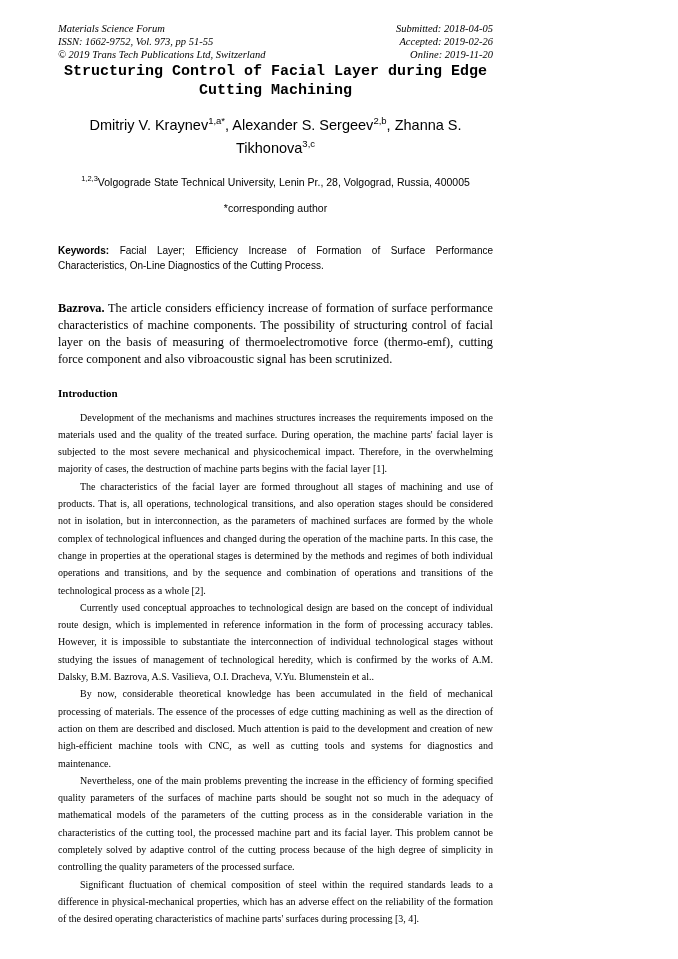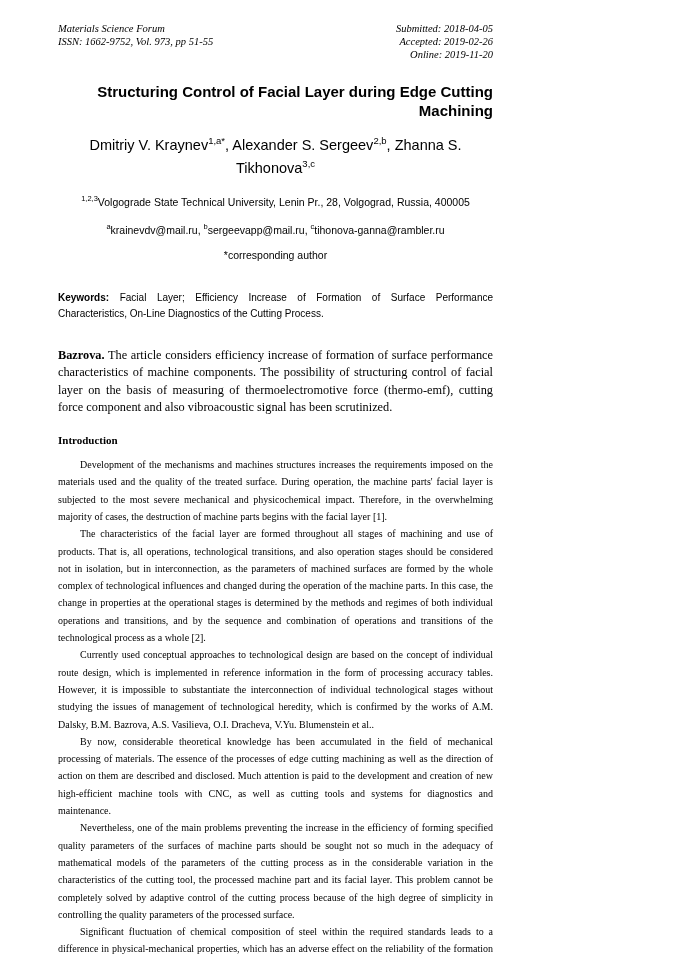--- a/index.html
+++ b/index.html
@@ -33,26 +33,25 @@
   }
   .header-left div, .header-right div {
     white-space: nowrap;
   }
   .header-right {
     text-align: right;
   }
 
   
   .title {
-    text-align: right;
-    font-family: Liberation Sans, sans-serif;
+    text-align: center;
+    font-family: Liberation Mono, monospace;
     font-weight: bold;
     font-size: 15px;
     line-height: 19px;
-    margin-top: 20px;
   }
 
   
   .authors {
     text-align: center;
     font-family: "Liberation Sans", sans-serif;
     font-size: 14.5px;
     line-height: 20px;
     margin-top: 11px;
   }
@@ -136,41 +135,39 @@
 </style>
 </head>
 <body>
 
 <div class="page">
 
   <div class="header">
     <div class="header-left">
       <div>Materials Science Forum</div>
       <div>ISSN: 1662-9752, Vol. 973, pp 51-55</div>
+      <div>© 2019 Trans Tech Publications Ltd, Switzerland</div>
     </div>
     <div class="header-right">
       <div>Submitted: 2018-04-05</div>
       <div>Accepted: 2019-02-26</div>
       <div>Online: 2019-11-20</div>
     </div>
   </div>
 
   <div class="title">Structuring Control of Facial Layer during Edge Cutting Machining</div>
 
   <div class="authors">
     <span>Dmitriy V. Kraynev</span><sup>1,a*</sup><span>, </span><span>Alexander S. Sergeev</span><sup>2,b</sup><span>, </span><span>Zhanna S. Tikhonova</span><sup>3,c</sup>
   </div>
 
   <div class="affiliation">
     <sup>1,2,3</sup><span>Volgograde State Technical University, Lenin Pr., 28, Volgograd, Russia, 400005</span>
   </div>
 
-  <div class="emails">
-    <sup>a</sup><span>krainevdv@mail.ru, </span><sup>b</sup><span>sergeevapp@mail.ru, </span><sup>c</sup><span>tihonova-ganna@rambler.ru</span>
-  </div>
 
   <div class="corresponding">*corresponding author</div>
 
   <div class="keywords">
     <b>Keywords:</b><span> Facial Layer; Efficiency Increase of Formation of Surface Performance Characteristics, On-Line Diagnostics of the Cutting Process.</span>
   </div>
 
   <div class="abstract">
     <b>Bazrova.</b><span> The article considers efficiency increase of formation of surface performance characteristics of machine components. The possibility of structuring control of facial layer on the basis of measuring of thermoelectromotive force (thermo-emf),  cutting force component and also vibroacoustic signal has been scrutinized.</span>
   </div>

